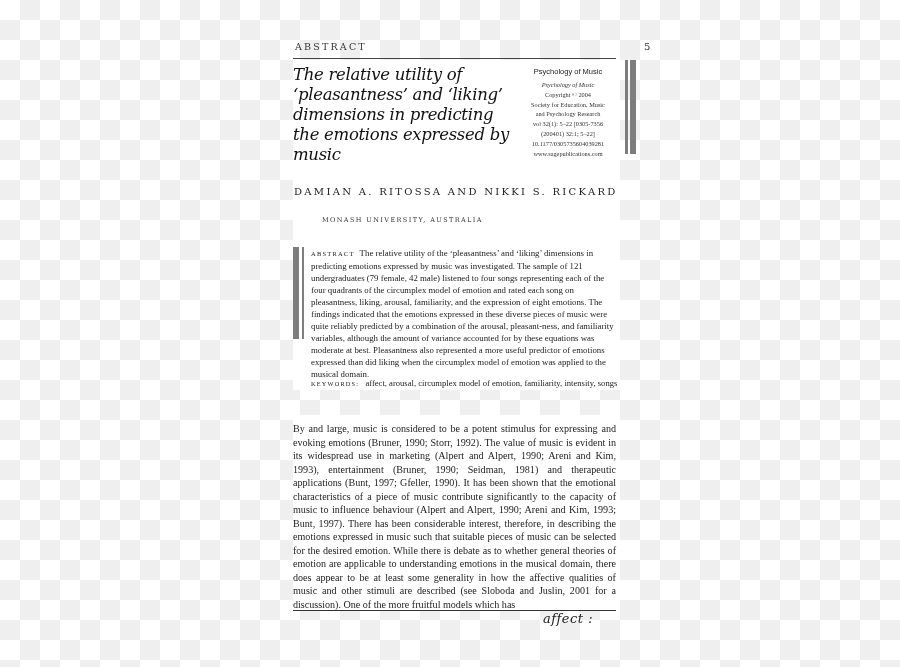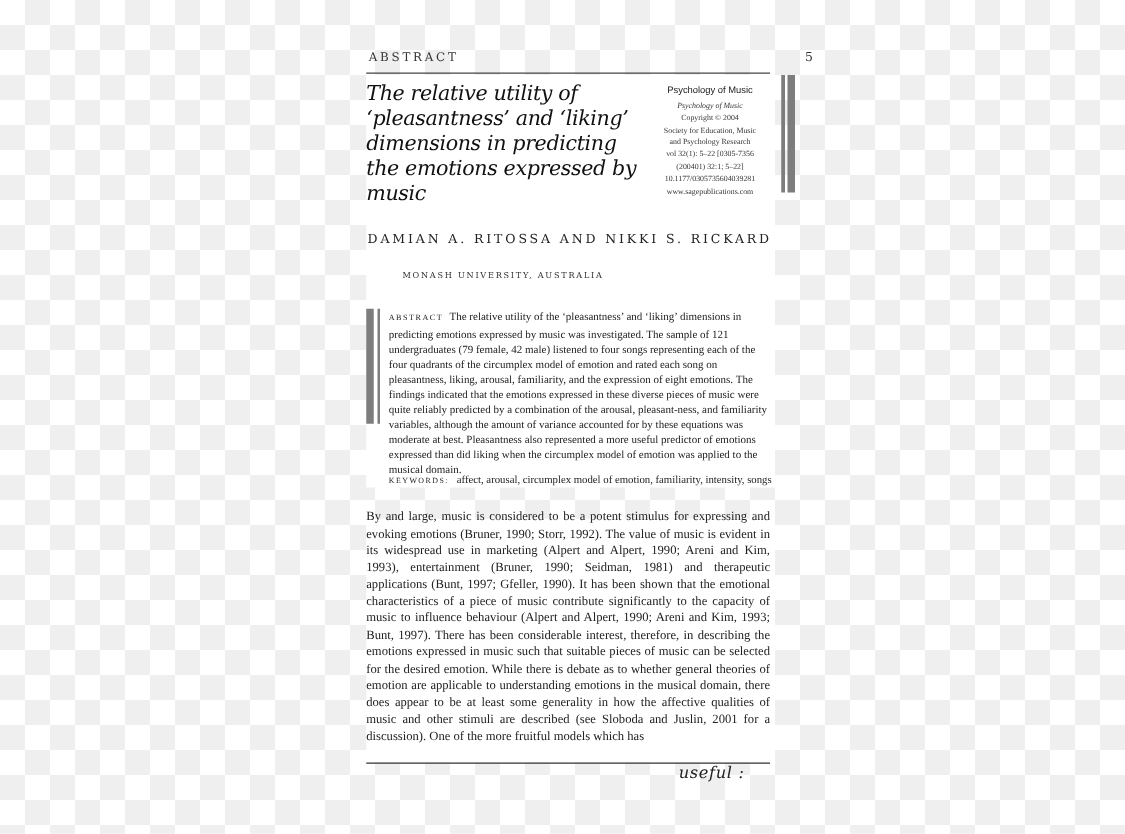--- a/index.html
+++ b/index.html
@@ -44,21 +44,21 @@
     font-family:"Liberation Serif", serif; font-size:8.8px; line-height:12.05px; color:#222;
   }
   .abs-label { font-size:6.5px; letter-spacing:1.2px; margin-right:3px; }
   .keywords {
     position:absolute; left:311px; top:378px; width:310px;
     font-family:"Liberation Serif", serif; font-size:8.6px; color:#222; white-space:nowrap;
   }
   .kw-label { font-size:6.3px; letter-spacing:1.2px; margin-right:4px; font-style:normal; }
   .kw-text { }
   .body {
-    position:absolute; left:293px; top:407px; width:323px;
+    position:absolute; left:293px; top:422px; width:323px;
     font-family:"Liberation Serif", serif; font-size:10.1px; line-height:13.5px;
     color:#222; text-align:justify;
   }
   .body p { margin:0; }
   .foot-rule { position:absolute; left:293px; top:610px; width:323px; height:1px; background:#333; }
   .sempre {
     position:absolute; left:543px; top:611px;
     font-family:"DejaVu Serif", serif; font-style:italic; font-size:13px; color:#222; letter-spacing:0.5px;
   }
 </style>
@@ -105,13 +105,13 @@
 <div class="keywords">
   <span class="kw-label">KEYWORDS:</span>
   <span class="kw-text">affect, arousal, circumplex model of emotion, familiarity, intensity, songs</span>
 </div>
 
 <div class="body">
   <p>By and large, music is considered to be a potent stimulus for expressing and evoking emotions (Bruner, 1990; Storr, 1992). The value of music is evident in its widespread use in marketing (Alpert and Alpert, 1990; Areni and Kim, 1993), entertainment (Bruner, 1990; Seidman, 1981) and therapeutic applications (Bunt, 1997; Gfeller, 1990). It has been shown that the emotional characteristics of a piece of music contribute significantly to the capacity of music to influence behaviour (Alpert and Alpert, 1990; Areni and Kim, 1993; Bunt, 1997). There has been considerable interest, therefore, in describing the emotions expressed in music such that suitable pieces of music can be selected for the desired emotion. While there is debate as to whether general theories of emotion are applicable to understanding emotions in the musical domain, there does appear to be at least some generality in how the affective qualities of music and other stimuli are described (see Sloboda and Juslin, 2001 for a discussion). One of the more fruitful models which has</p>
 </div>
 
 <div class="foot-rule"></div>
-<div class="sempre">useful :</div>
+<div class="sempre">affect :</div>
 
 </body></html>

